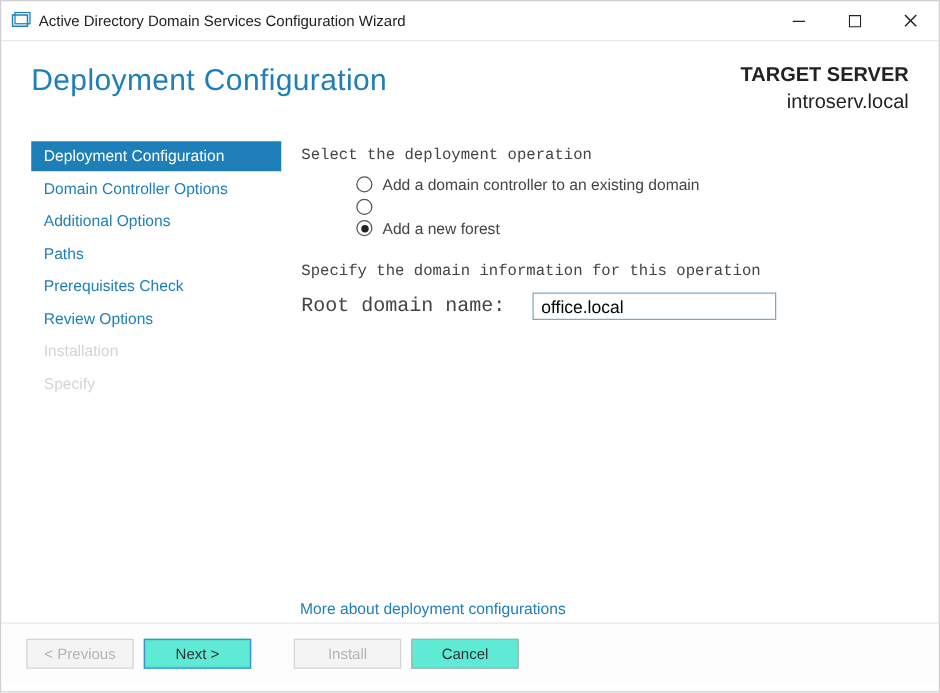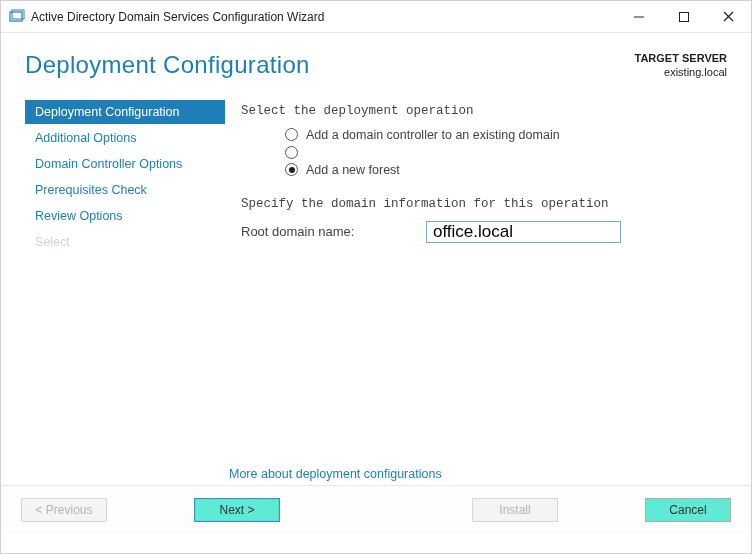--- a/index.html
+++ b/index.html
@@ -48,21 +48,21 @@
   }
   .page-title {
     font-size: 24px;
     font-weight: 300;
     color: #1e7fb8;
     letter-spacing: 0.3px;
   }
   .target-block {
     margin-left: auto;
     text-align: right;
-    font-size: 11px;
+    font-size: 16px;
     line-height: 1.3;
     color: #222;
   }
   .target-block .lbl { font-weight: 600; }
   .body-row {
     display: flex;
     padding: 0 24px;
     height: 395px;
   }
   .sidebar {
@@ -119,42 +119,43 @@
   }
   .radio.selected .dot { display: block; }
   .spacer { height: 16px; }
   .field-row {
     display: flex;
     align-items: center;
     margin-top: 6px;
   }
   .field-label {
     width: 185px;
-    font-size: 13px;
+    font-size: 16px;
+    font-family: Liberation Mono, monospace;
   }
   .text-input {
     width: 195px;
     height: 22px;
     border: 1px solid #7da9c9;
-    font-size: 17px;
+    font-size: 14px;
     padding: 2px 6px;
     outline: none;
     font-family: inherit;
   }
   .more-link {
     position: absolute;
     bottom: 4px;
-    left: 4px;
+    left: 15px;
     color: #1e7fb8;
     font-size: 12.5px;
     cursor: pointer;
   }
   .footer {
     display: flex;
-    justify-content: space-between;
+    justify-content: flex-start;
     align-items: center;
     gap: 8px;
     padding: 12px 20px;
     border-top: 1px solid #e8e8e8;
     background: #fdfdfd;
   }
   .btn {
     min-width: 86px;
     height: 24px;
     font-size: 12px;
@@ -204,32 +205,34 @@
           <line x1="10" y1="1" x2="1" y2="10" stroke="#222" stroke-width="1.2"></line>
         </svg>
     </div>
   </div>
 </div>
 
 <div class="header-row">
   <div class="page-title">Deployment Configuration</div>
   <div class="target-block">
     <div class="lbl">TARGET SERVER</div>
-    <div>existing.local</div>
+    <div>introserv.local</div>
   </div>
 </div>
 
 <div class="body-row">
   <div class="sidebar">
     <div class="nav-item active">Deployment Configuration</div>
+    <div class="nav-item">Domain Controller Options</div>
     <div class="nav-item">Additional Options</div>
-    <div class="nav-item">Domain Controller Options</div>
+    <div class="nav-item">Paths</div>
     <div class="nav-item">Prerequisites Check</div>
     <div class="nav-item">Review Options</div>
-    <div class="nav-item disabled">Select</div>
+    <div class="nav-item disabled">Installation</div>
+    <div class="nav-item disabled">Specify</div>
   </div>
 
   <div class="content">
     <div class="section-label">Select the deployment operation</div>
 
     <div class="radio-row">
       <span class="radio"></span>
       <span>Add a domain controller to an existing domain</span>
     </div>
     <div class="radio-row">

